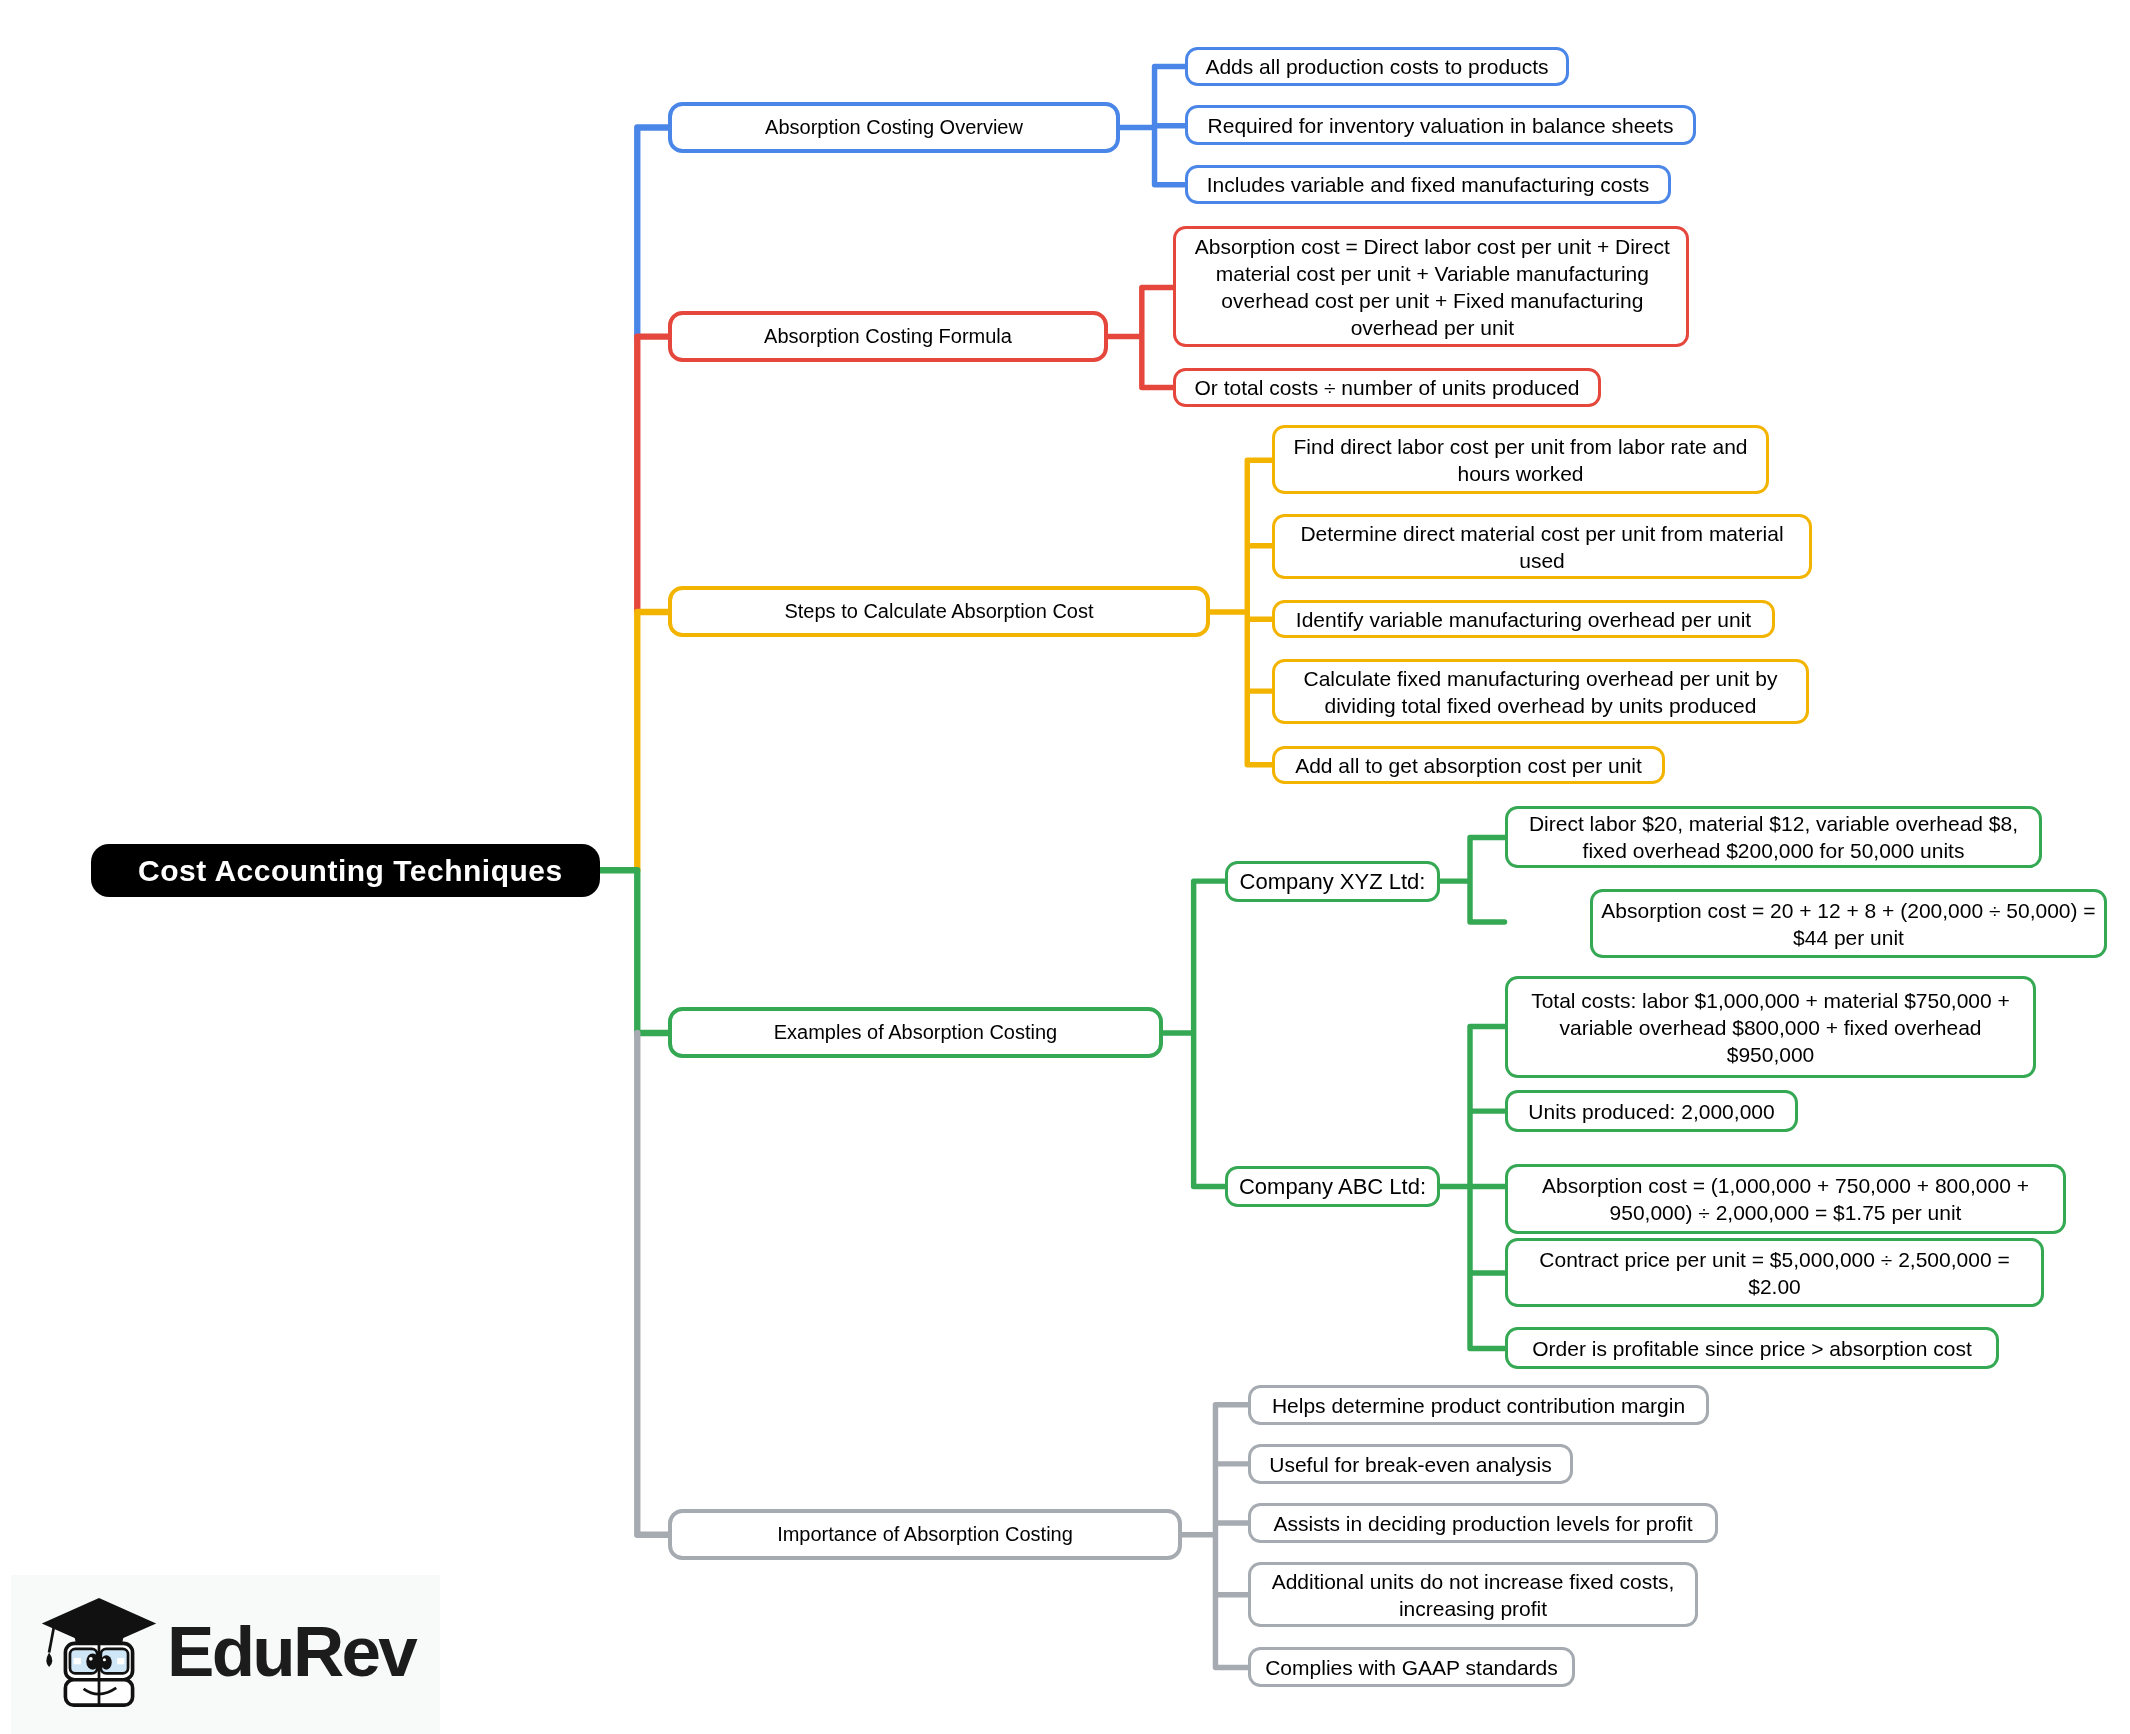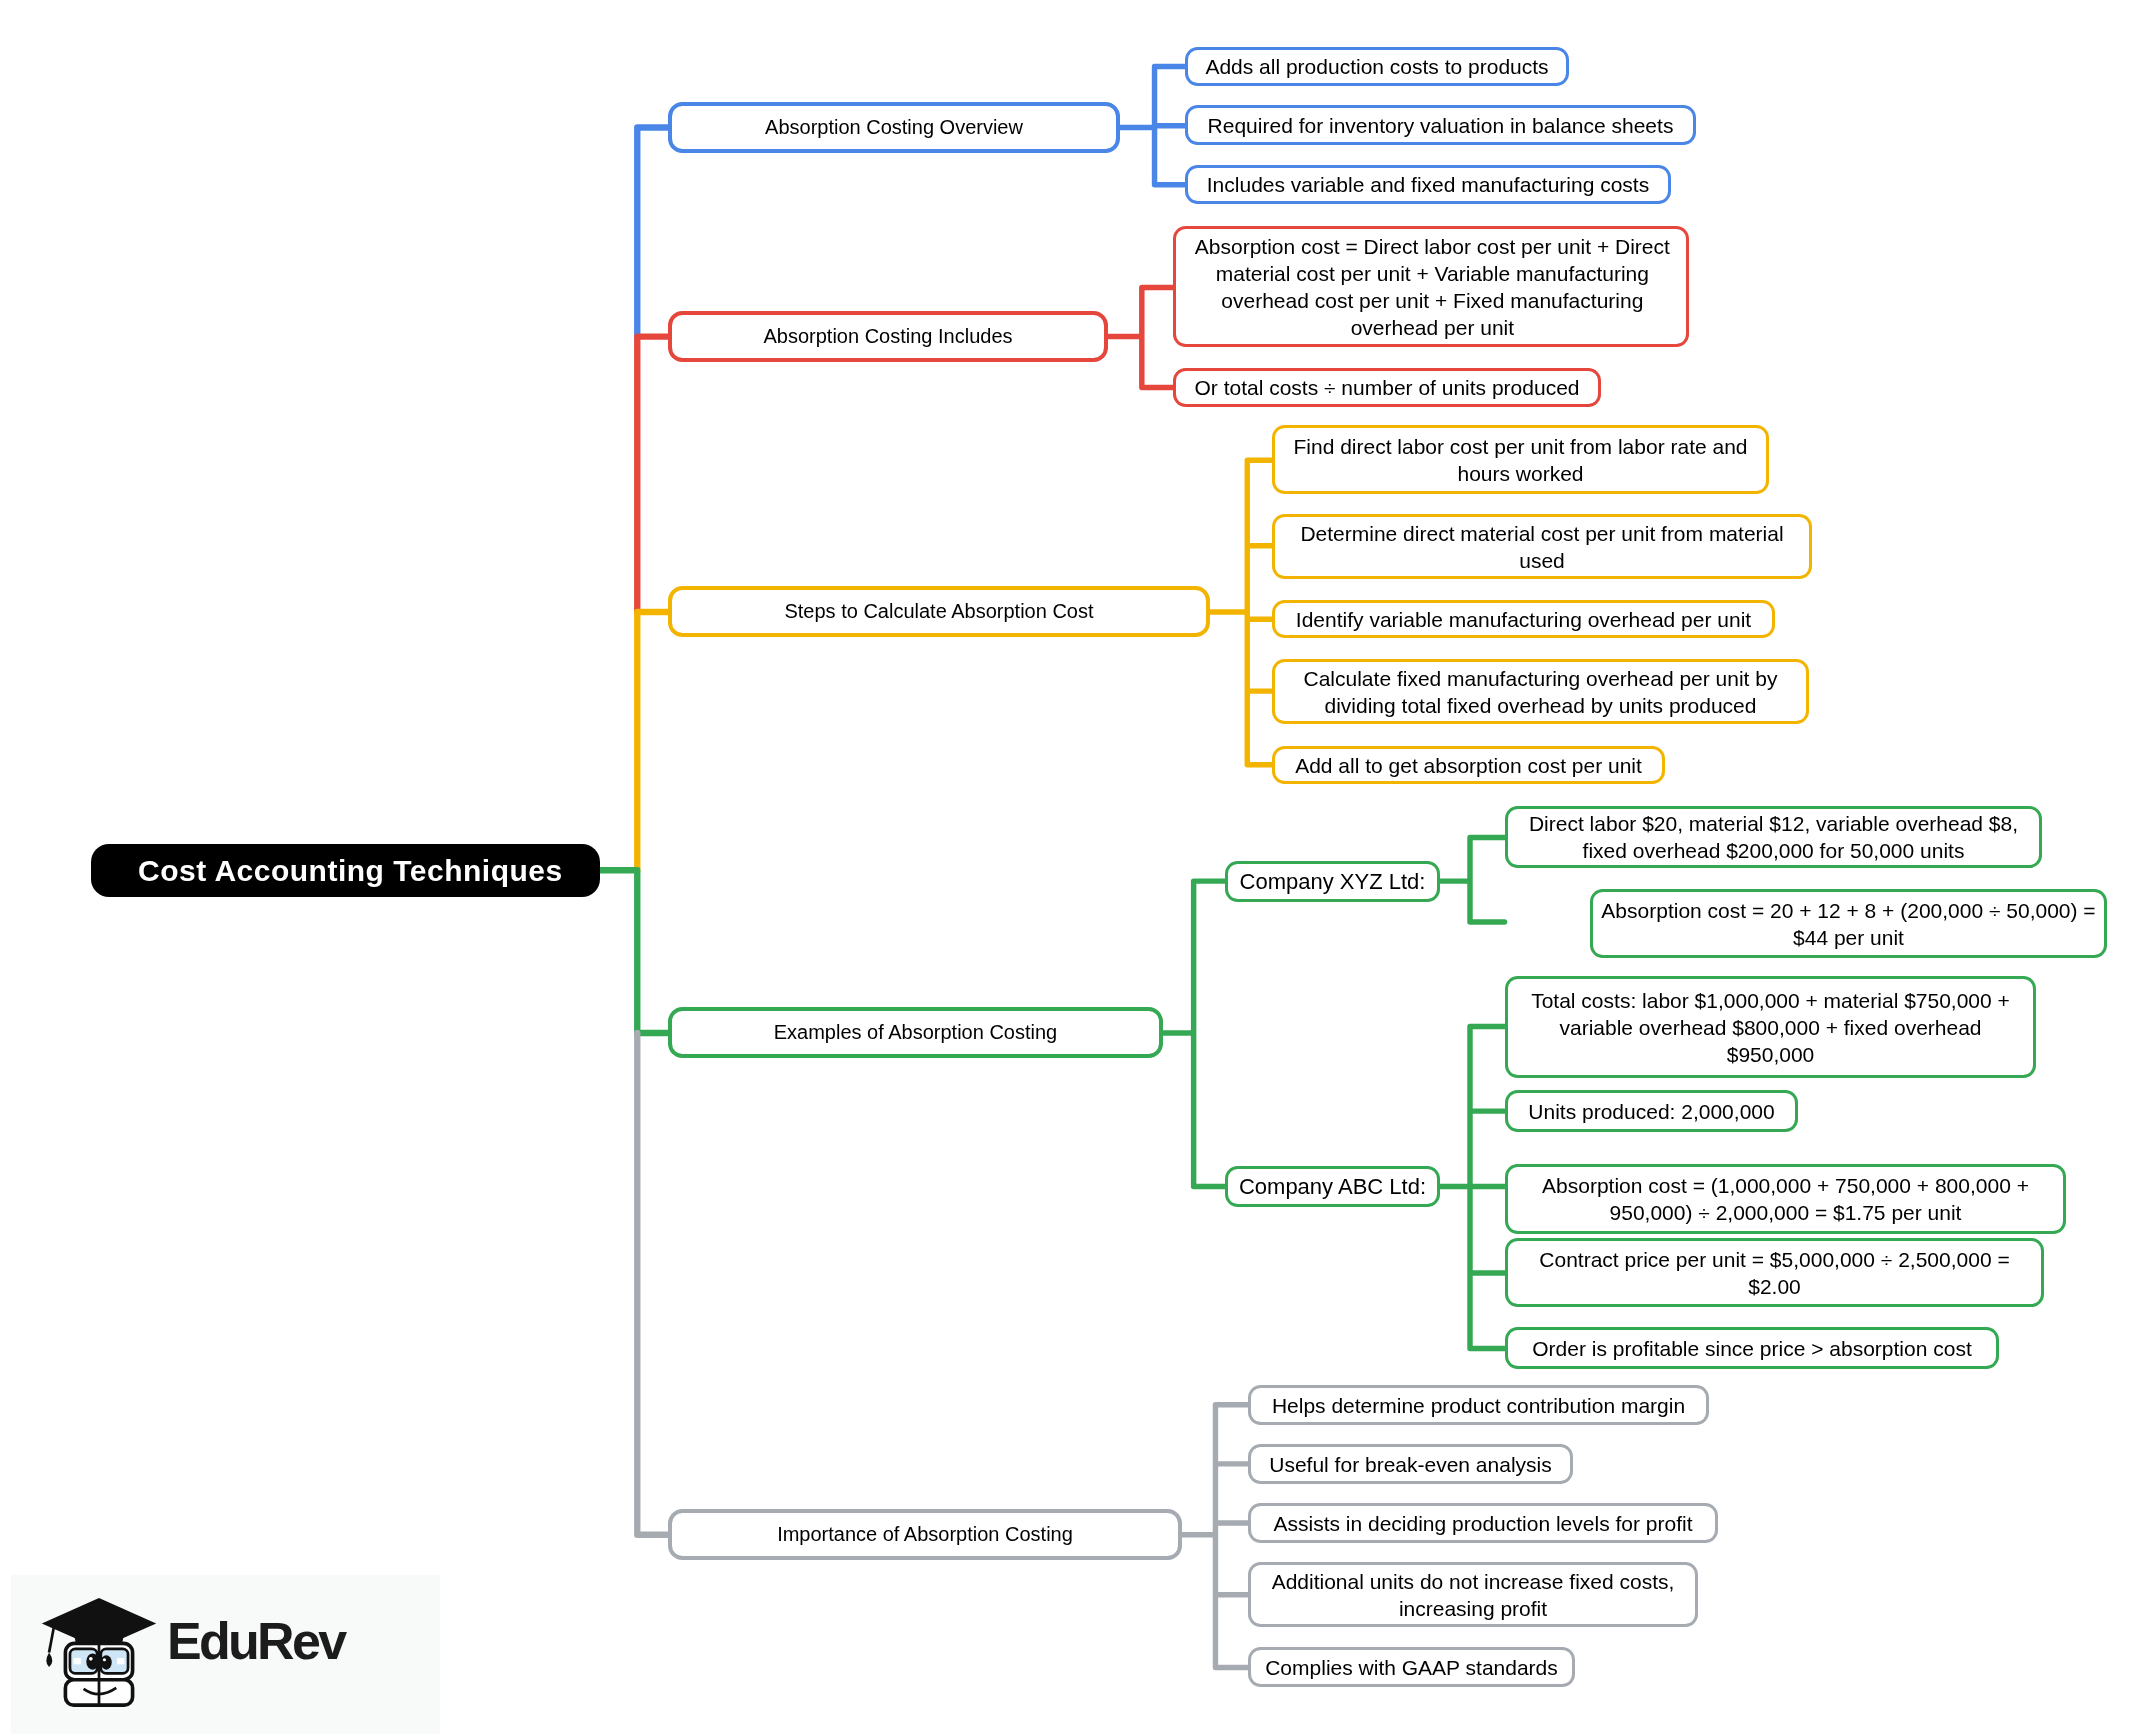--- a/index.html
+++ b/index.html
@@ -13,21 +13,21 @@
   .root{background:#000;color:#fff;border:none;border-radius:18px;
         font-size:30px;font-weight:bold;letter-spacing:0.5px;}
   .company{font-size:22px;}
   .c-blue{border-color:#4A86E8;}
   .c-red{border-color:#E5473C;}
   .c-yellow{border-color:#F3B400;}
   .c-green{border-color:#34A853;}
   .c-gray{border-color:#A5ABB1;}
   .logo-patch{position:absolute;left:11px;top:1575px;width:429px;height:160px;background:#f8f9f9;}
   .logo-wrap{position:absolute;left:40px;top:1596px;width:400px;height:118px;}
-  .brand{position:absolute;left:127px;top:14.5px;font-size:52px;font-weight:bold;
+  .brand{position:absolute;left:127px;top:14.5px;font-size:71px;font-weight:bold;
          letter-spacing:-2.7px;color:#1c1c1c;}
 </style>
 </head>
 <body>
 
 <div class="canvas">
 
   <svg class="conn" width="2130" height="1735" viewBox="0 0 2343 1908">
     <g fill="none" stroke-linejoin="round" stroke-linecap="round">
 
@@ -49,21 +49,21 @@
 
       <path stroke="#34A853" stroke-width="6" d="M1583 1305 L1617 1305 M1617 1129 L1617 1483 M1617 1129 L1655 1129 M1617 1222 L1655 1222 M1617 1305 L1655 1305 M1617 1400 L1655 1400 M1617 1483 L1655 1483"></path>
 
       <path stroke="#A5ABB1" stroke-width="6" d="M1300 1688 L1337 1688 M1337 1545 L1337 1834 M1337 1545 L1373 1545 M1337 1610 L1373 1610 M1337 1675 L1373 1675 M1337 1754 L1373 1754 M1337 1834 L1373 1834"></path>
     </g>
   </svg>
 
   <div class="node root" style="left:91px;top:844px;width:509px;height:53px;padding-left:17px;">Cost Accounting Techniques</div>
 
   <div class="node l1 c-blue" style="left:668px;top:102px;width:452px;height:51px;">Absorption Costing Overview</div>
-  <div class="node l1 c-red" style="left:668px;top:311px;width:440px;height:51px;">Absorption Costing Includes</div>
+  <div class="node l1 c-red" style="left:668px;top:311px;width:440px;height:51px;">Absorption Costing Formula</div>
   <div class="node l1 c-yellow" style="left:668px;top:586px;width:542px;height:51px;">Steps to Calculate Absorption Cost</div>
   <div class="node l1 c-green" style="left:668px;top:1007px;width:495px;height:51px;">Examples of Absorption Costing</div>
   <div class="node l1 c-gray" style="left:668px;top:1509px;width:514px;height:51px;">Importance of Absorption Costing</div>
 
   <div class="node c-blue" style="left:1185px;top:47px;width:384px;height:39px;">Adds all production costs to products</div>
   <div class="node c-blue" style="left:1185px;top:105px;width:511px;height:40px;">Required for inventory valuation in balance sheets</div>
   <div class="node c-blue" style="left:1185px;top:165px;width:486px;height:39px;">Includes variable and fixed manufacturing costs</div>
 
   <div class="node c-red" style="left:1173px;top:226px;width:516px;height:121px;padding-left:10px;">Absorption cost = Direct labor cost per unit + Direct material cost per unit + Variable manufacturing overhead cost per unit + Fixed manufacturing overhead per unit</div>
   <div class="node c-red" style="left:1173px;top:368px;width:428px;height:39px;">Or total costs ÷ number of units produced</div>

